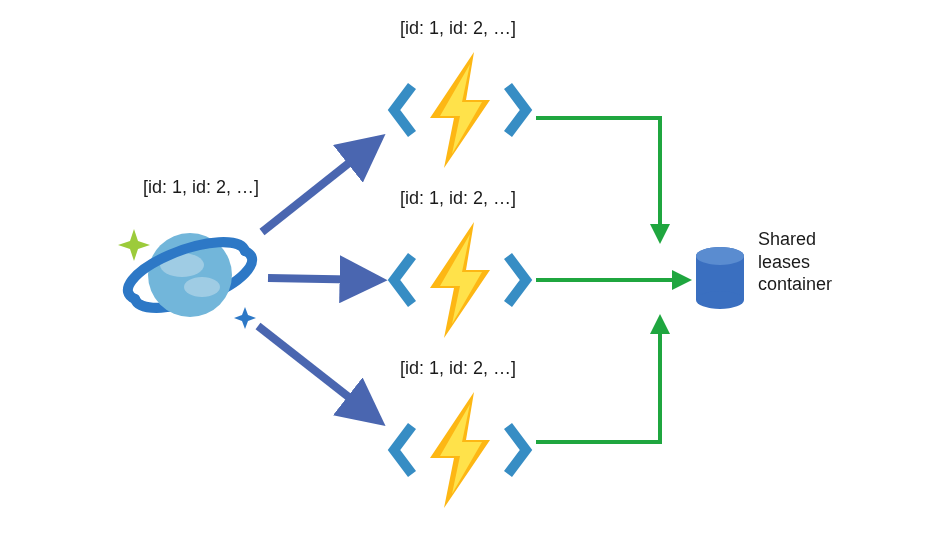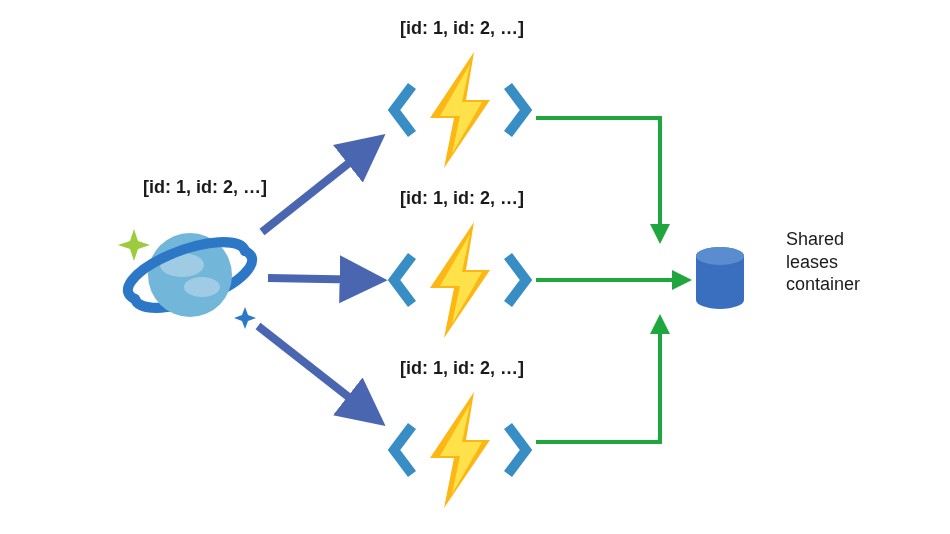--- a/index.html
+++ b/index.html
@@ -10,21 +10,20 @@
     background: #ffffff;
     font-family: "Segoe UI", Arial, sans-serif;
     font-size: 18px;
     color: #1a1a1a;
     position: relative;
     overflow: hidden;
   }
   .label {
     position: absolute;
     white-space: nowrap;
-    font-weight: bold;
   }
   .db-label {
     position: absolute;
     line-height: 1.25;
   }
   svg.stage {
     position: absolute;
     left: 0; top: 0;
     width: 950px; height: 534px;
     overflow: visible;
@@ -104,13 +103,13 @@
 </svg>
 
 <div class="label" style="left:143px; top:177px;">[id: 1, id: 2, …]</div>
 
 <div class="label" style="left:400px; top:18px;">[id: 1, id: 2, …]</div>
 
 <div class="label" style="left:400px; top:188px;">[id: 1, id: 2, …]</div>
 
 <div class="label" style="left:400px; top:358px;">[id: 1, id: 2, …]</div>
 
-<div class="db-label" style="left:758px; top:228px;margin-left:28px;">Shared<br>leases<br>container</div>
+<div class="db-label" style="left:758px; top:228px;">Shared<br>leases<br>container</div>
 
 </body></html>

